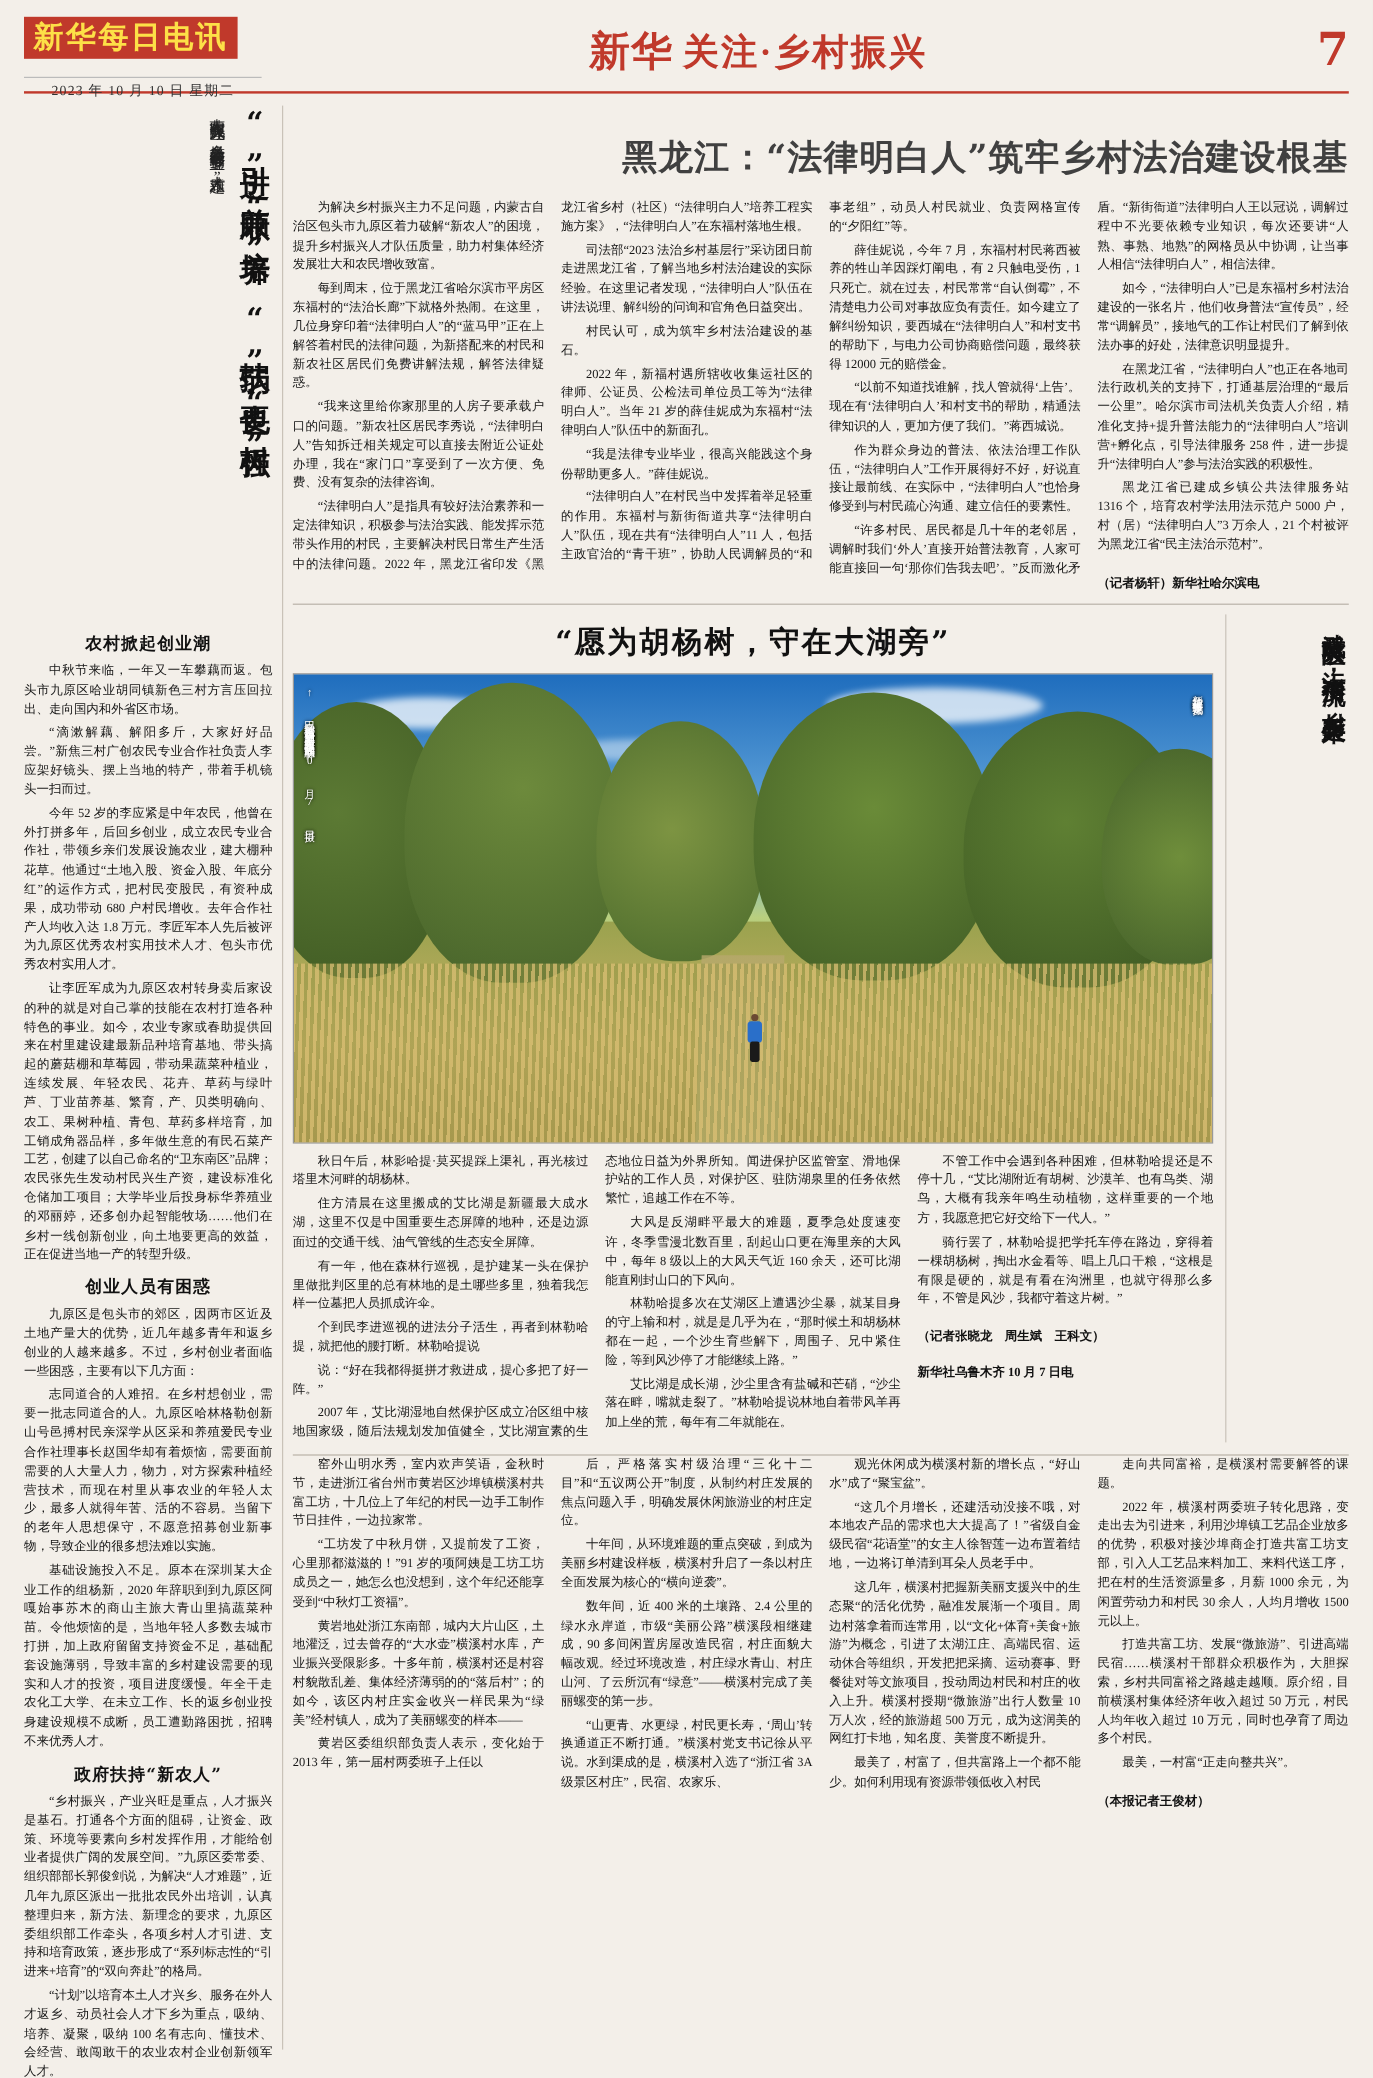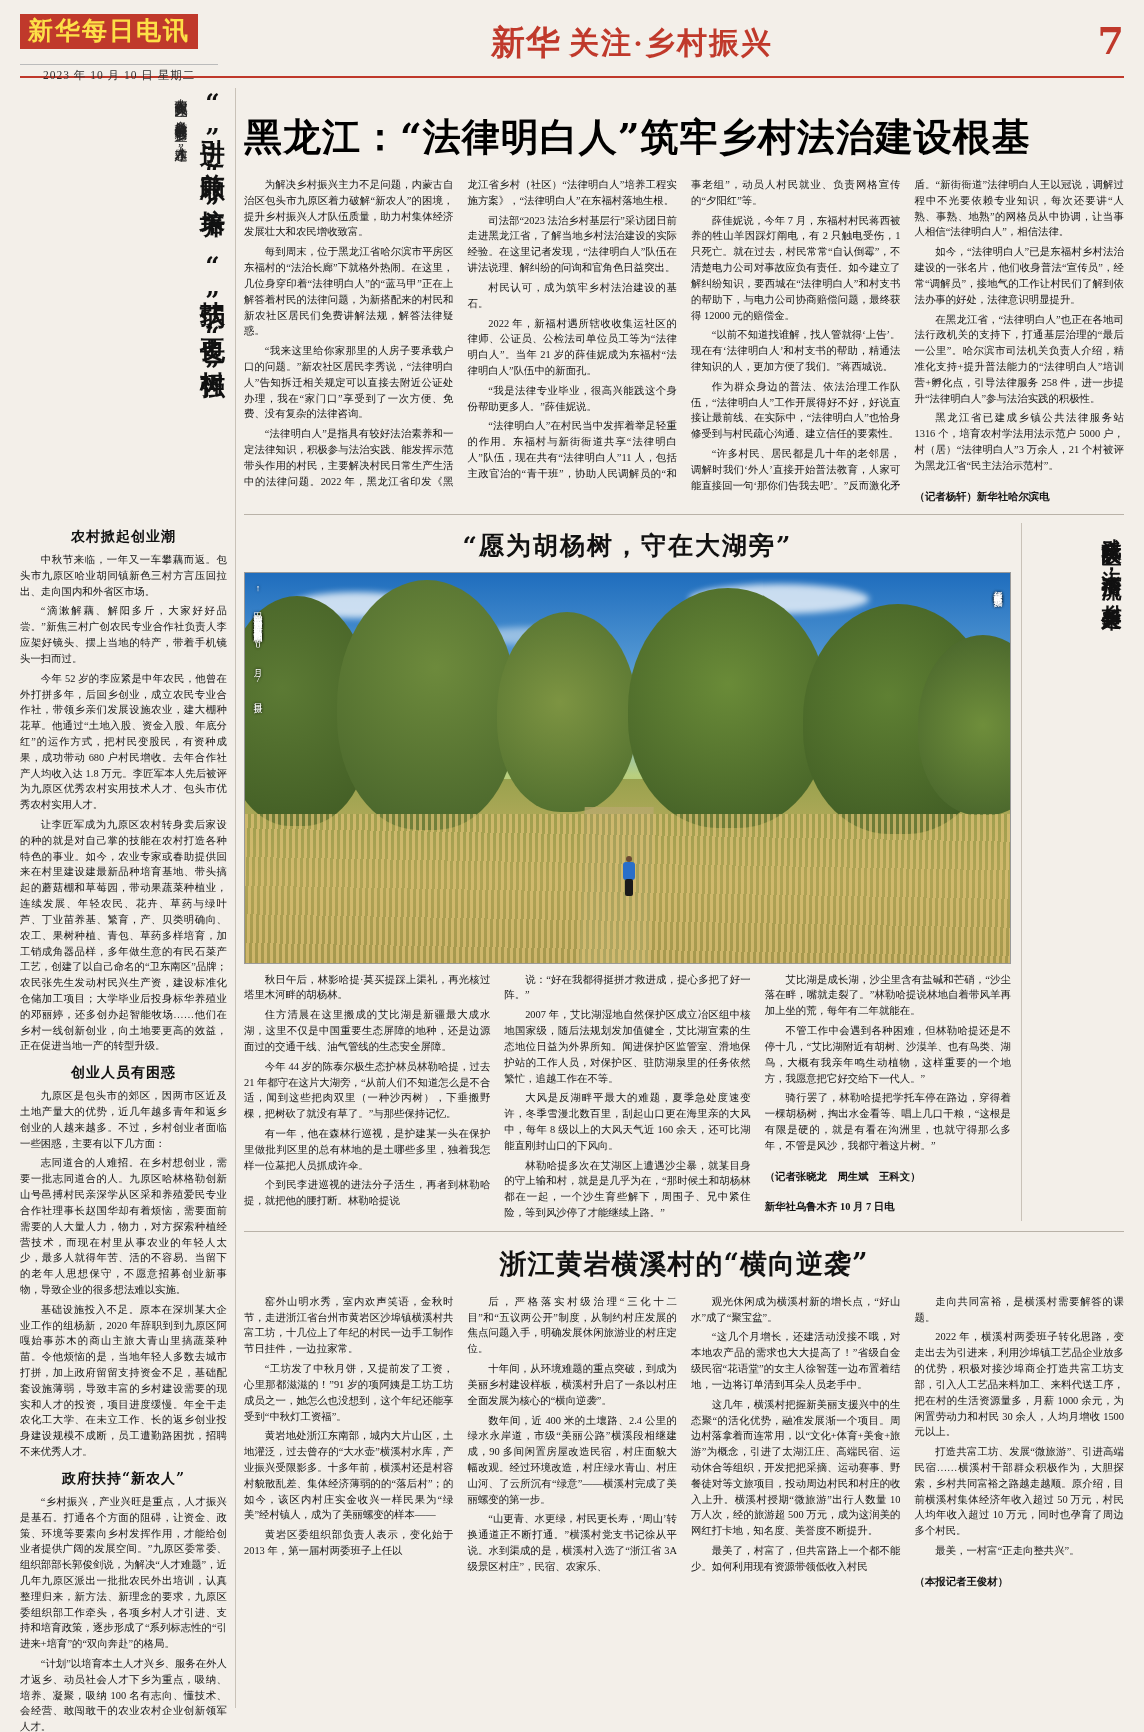--- a/index.html
+++ b/index.html
@@ -141,27 +141,27 @@
     color:#151515;
   }
   .byline{
     font-size:10.4px;
     text-align:left;
     margin-top:16px;
     font-weight:bold;
   }
   
   .head1{
-    text-align:left;
-    font-family:"DejaVu Serif", serif;
-    font-weight:bold;
-    font-size:38px;
+    text-align:right;
+    font-family:"DejaVu Serif", serif;
+    font-weight:bold;
+    font-size:29px;
     letter-spacing:1px;
     margin:24px 0 14px 0;
-    color:#000000;
+    color:#404040;
   }
   .cols4{
     column-count:4;
     column-gap:14px;
     column-rule:0;
   }
   .cols3{
     column-count:3;
     column-gap:14px;
   }
@@ -348,21 +348,20 @@
               <div class="p-top"></div>
               <div class="p-bot"></div>
             </div>
             <div class="photo-caption-l">↑ 巴音郭楞蒙古自治州尉犁县罗布人村寨附近的胡杨林（10 月 7 日摄）</div>
             <div class="photo-caption-r">新华社记者张晓龙摄</div>
           </div>
 
           <div class="cols3" style="margin-top:8px;">
             <p class="tx">秋日午后，林影哈提·莫买提踩上渠礼，再光核过塔里木河畔的胡杨林。</p>
             <p class="tx">住方清晨在这里搬成的艾比湖是新疆最大成水湖，这里不仅是中国重要生态屏障的地种，还是边源面过的交通干线、油气管线的生态安全屏障。</p>
-            <p class="tx">今年 44 岁的陈泰尔极生态护林员林勒哈提，过去 21 年都守在这片大湖旁，“从前人们不知道怎么是不合适，闻到这些把肉双里（一种沙丙树），下垂搬野棵，把树砍了就没有草了。”与那些保持记忆。</p>
             <p class="tx">有一年，他在森林行巡视，是护建某一头在保护里做批判区里的总有林地的是土哪些多里，独着我怎样一位墓把人员抓成许伞。</p>
             <p class="tx">个到民李进巡视的进法分子活生，再者到林勒哈提，就把他的腰打断。林勒哈提说</p>
             <p class="tx">说：“好在我都得挺拼才救进成，提心多把了好一阵。”</p>
             <p class="tx">2007 年，艾比湖湿地自然保护区成立冶区组中核地国家级，随后法规划发加值健全，艾比湖宣素的生态地位日益为外界所知。闻进保护区监管室、滑地保护站的工作人员，对保护区、驻防湖泉里的任务依然繁忙，追越工作在不等。</p>
             <p class="tx">大风是反湖畔平最大的难题，夏季急处度速变许，冬季雪漫北数百里，刮起山口更在海里亲的大风中，每年 8 级以上的大风天气近 160 余天，还可比湖能直刚封山口的下风向。</p>
             <p class="tx">林勒哈提多次在艾湖区上遭遇沙尘暴，就某目身的守上输和村，就是是几乎为在，“那时候土和胡杨林都在一起，一个沙生育些解下，周围子、兄中紧住险，等到风沙停了才能继续上路。”</p>
             <p class="tx"></p>
             <p class="tx"></p>
             <p class="tx">艾比湖是成长湖，沙尘里含有盐碱和芒硝，“沙尘落在畔，嘴就走裂了。”林勒哈提说林地自着带风羊再加上坐的荒，每年有二年就能在。</p>
             <p class="tx">不管工作中会遇到各种困难，但林勒哈提还是不停十几，“艾比湖附近有胡树、沙漠羊、也有鸟类、湖鸟，大概有我亲年鸣生动植物，这样重要的一个地方，我愿意把它好交给下一代人。”</p>
@@ -373,21 +372,20 @@
           </div>
         </div>
 
         <div class="feature-side">
           <div class="side-vtitle">武汉黄陂区：污水变清流，乡村美起来</div>
         </div>
       </div>
 
       <div class="divider"></div>
 
-      <h2 class="head2">浙江黄岩横溪村的“横向逆袭”</h2>
       <div class="cols4">
         <p class="tx">窑外山明水秀，室内欢声笑语，金秋时节，走进浙江省台州市黄岩区沙埠镇横溪村共富工坊，十几位上了年纪的村民一边手工制作节日挂件，一边拉家常。</p>
         <p class="tx">“工坊发了中秋月饼，又提前发了工资，心里那都滋滋的！”91 岁的项阿姨是工坊工坊成员之一，她怎么也没想到，这个年纪还能享受到“中秋灯工资福”。</p>
         <p class="tx">黄岩地处浙江东南部，城内大片山区，土地灌泛，过去曾存的“大水壶”横溪村水库，产业振兴受限影多。十多年前，横溪村还是村容村貌散乱差、集体经济薄弱的的“落后村”；的如今，该区内村庄实金收兴一样民果为“绿美”经村镇人，成为了美丽螺变的样本——</p>
         <p class="tx">黄岩区委组织部负责人表示，变化始于 2013 年，第一届村两委班子上任以</p>
         <p class="tx">后，严格落实村级治理“三化十二目”和“五议两公开”制度，从制约村庄发展的焦点问题入手，明确发展休闲旅游业的村庄定位。</p>
         <p class="tx">十年间，从环境难题的重点突破，到成为美丽乡村建设样板，横溪村升启了一条以村庄全面发展为核心的“横向逆袭”。</p>
         <p class="tx">数年间，近 400 米的土壤路、2.4 公里的绿水永岸道，市级“美丽公路”横溪段相继建成，90 多间闲置房屋改造民宿，村庄面貌大幅改观。经过环境改造，村庄绿水青山、村庄山河、了云所沉有“绿意”——横溪村完成了美丽螺变的第一步。</p>
         <p class="tx">“山更青、水更绿，村民更长寿，‘周山’转换通道正不断打通。”横溪村党支书记徐从平说。水到渠成的是，横溪村入选了“浙江省 3A 级景区村庄”，民宿、农家乐、</p>
         <p class="tx">观光休闲成为横溪村新的增长点，“好山水”成了“聚宝盆”。</p>

